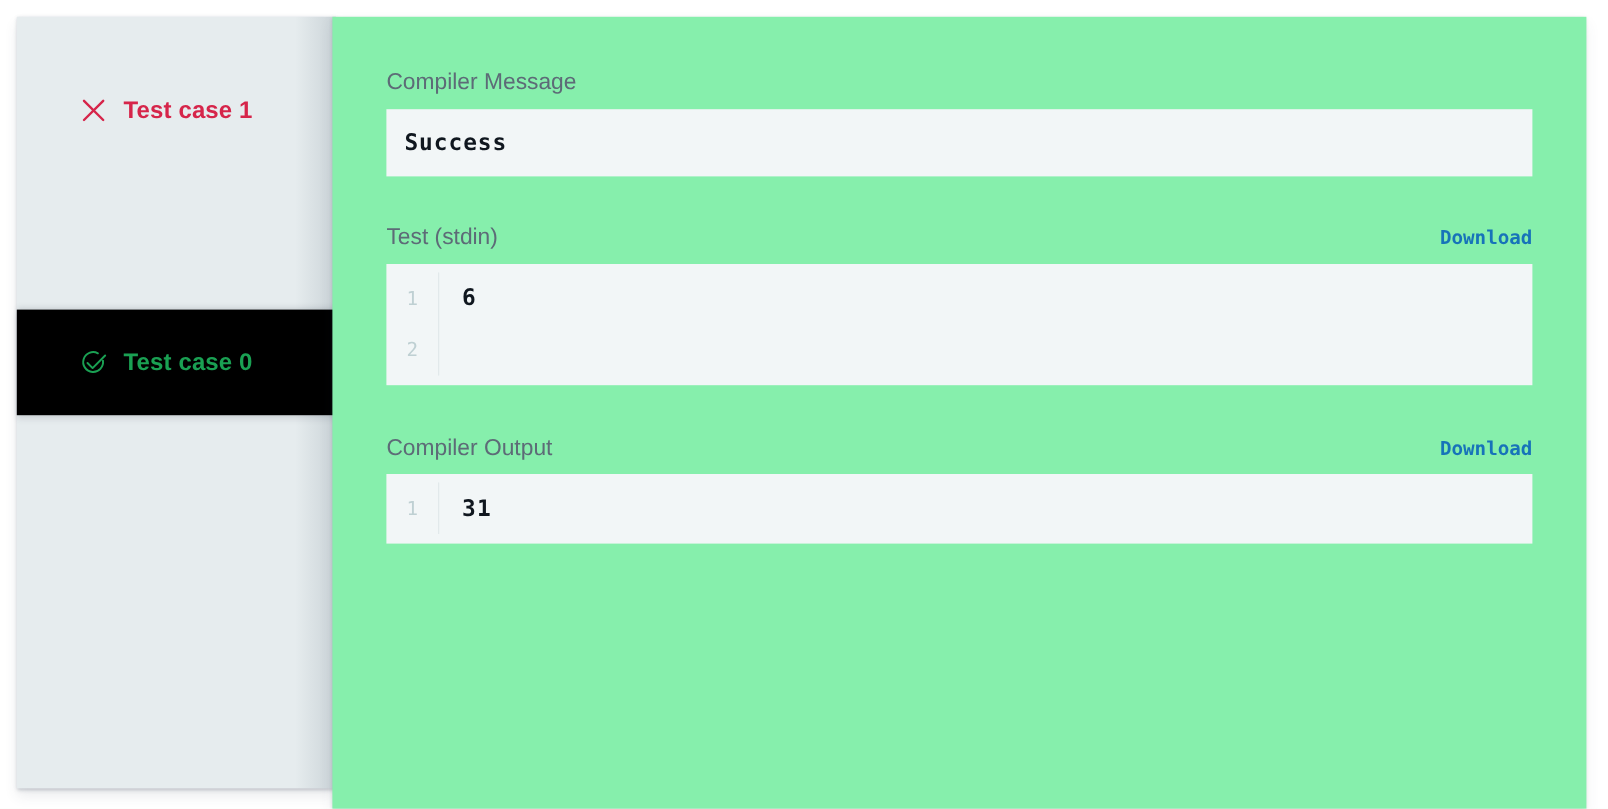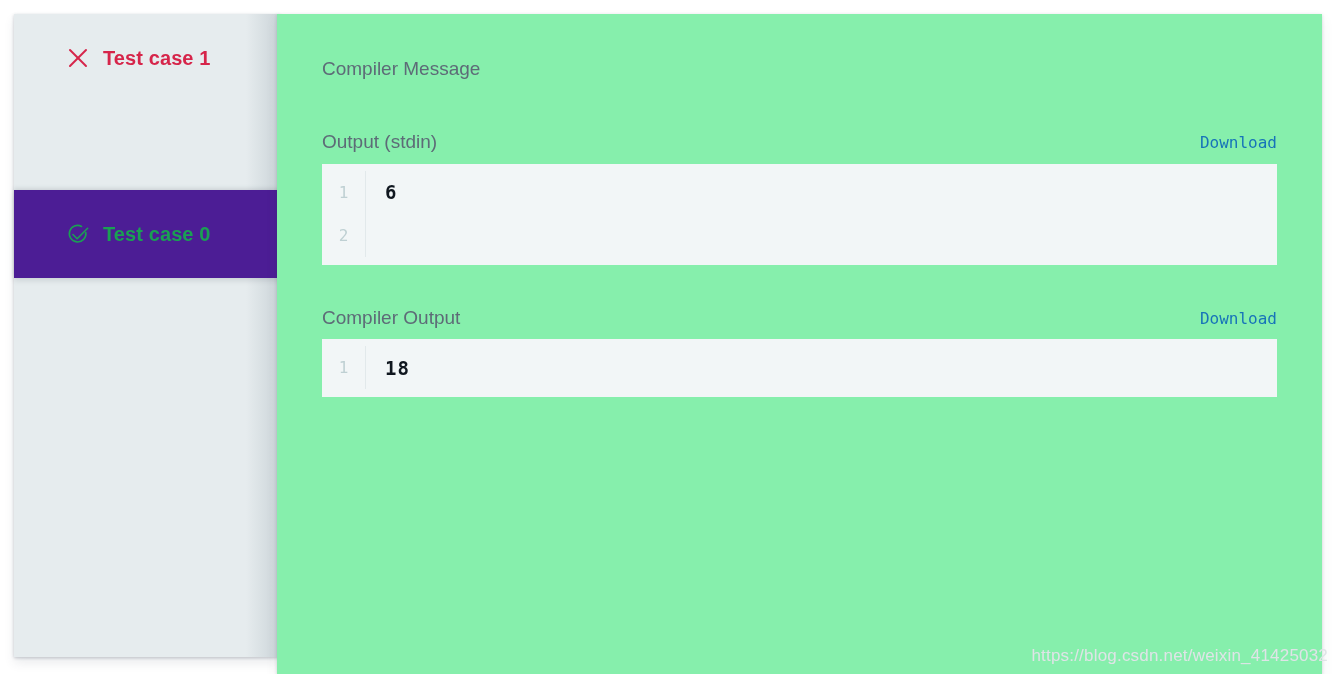--- a/index.html
+++ b/index.html
@@ -62,33 +62,34 @@
   .case-item {
     position: relative;
     height: 88px;
     display: flex;
     align-items: center;
     padding-left: 51px;
     cursor: pointer;
     font-size: 20px;
     font-weight: bold;
     letter-spacing: .1px;
+    margin-top: 34px;
   }
 
   .case-item .case-label { line-height: 1; }
 
   .case-item.failed { color: #d6254a; }
   .case-item.passed { color: #1aa053; }
 
   
   .case-item.active {
     position: absolute;
     left: 0;
     width: 280px;
-    background: #4c1d95;
+    background: #000000;
     box-shadow: 0 -2px 4px rgba(60,72,88,.13),
                 0 3px 5px rgba(60,72,88,.13);
     z-index: 6;
   }
 
   .icon-wrap {
     width: 26px;
     height: 26px;
     margin-right: 12px;
     display: inline-flex;
@@ -126,21 +127,21 @@
 
   .section-label {
     font-size: 19px;
     color: #5d6b77;
     line-height: 1.2;
   }
 
   .download-link {
     font-family: "DejaVu Sans Mono", "Liberation Mono", monospace;
     font-size: 16px;
-    font-weight: normal;
+    font-weight: bold;
     color: #1773b9;
     text-decoration: none;
     cursor: pointer;
     line-height: 1.2;
   }
 
   
   .msg-box {
     background: #f2f6f7;
     height: 56px;
@@ -240,27 +241,30 @@
     </div>
   </aside>
 
   <main class="main-panel">
     <div class="content">
 
       <section class="section">
         <div class="section-head">
           <span class="section-label">Compiler Message</span>
         </div>
+        <div class="msg-box">
+          <span class="msg-text">Success</span>
+        </div>
       </section>
 
       <div class="gap-lg"></div>
 
       <section class="section">
         <div class="section-head">
-          <span class="section-label">Output (stdin)</span>
+          <span class="section-label">Test (stdin)</span>
           <a class="download-link">Download</a>
         </div>
         <div class="code-box">
           <div class="code-line">
             <span class="line-no">1</span>
             <span class="line-code">6</span>
           </div>
           <div class="code-line">
             <span class="line-no">2</span>
           </div>
@@ -270,22 +274,21 @@
       <div class="gap-md"></div>
 
       <section class="section">
         <div class="section-head">
           <span class="section-label">Compiler Output</span>
           <a class="download-link">Download</a>
         </div>
         <div class="code-box">
           <div class="code-line">
             <span class="line-no">1</span>
-            <span class="line-code">18</span>
+            <span class="line-code">31</span>
           </div>
         </div>
       </section>
 
     </div>
   </main>
 
-  <div class="watermark">https://blog.csdn.net/weixin_41425032</div>
 </div>
 
 </body></html>

